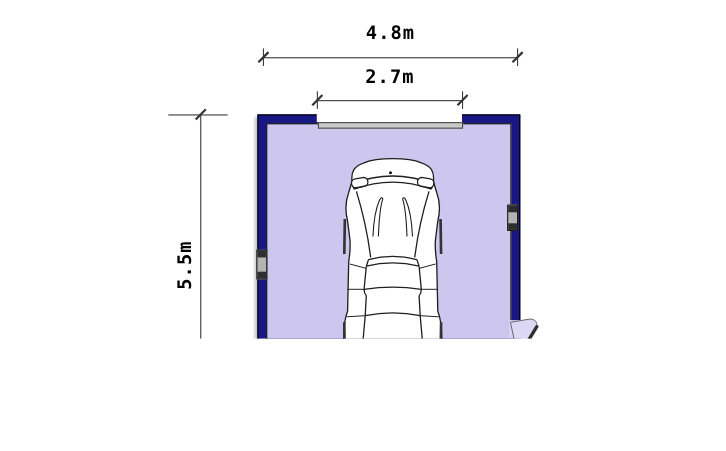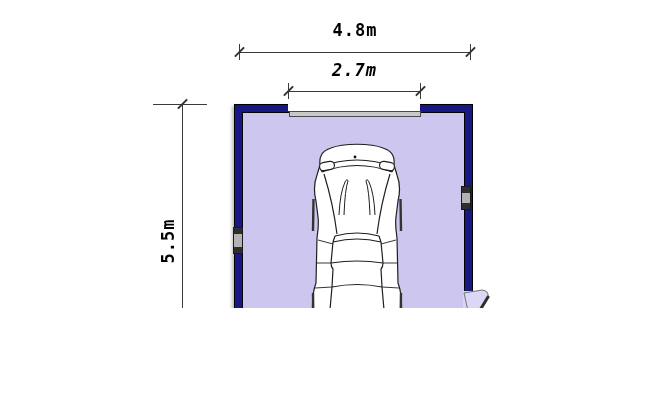--- a/index.html
+++ b/index.html
@@ -56,21 +56,21 @@
   <div>
     <div class="dim-label" style="left:239px; top:20px; width:232px;">4.8m</div>
     <div class="dim-line-h" style="left:239px; top:52px; width:232px;"></div>
     <div class="tick-v" style="left:239px; top:44px;"></div>
     <div class="tick-v" style="left:470px; top:44px;"></div>
     <div class="slash" style="left:233px; top:51px;"></div>
     <div class="slash" style="left:464px; top:51px;"></div>
   </div>
 
   <div>
-    <div class="dim-label" style="left:288px; top:60px; width:133px;font-style:italic;">2.7m</div>
+    <div class="dim-label" style="left:288px; top:60px; width:133px;">2.7m</div>
     <div class="dim-line-h" style="left:288px; top:91px; width:133px;"></div>
     <div class="tick-v" style="left:288px; top:83px;"></div>
     <div class="tick-v" style="left:420px; top:83px;"></div>
     <div class="slash" style="left:282px; top:90px;"></div>
     <div class="slash" style="left:414px; top:90px;"></div>
   </div>
 
   <div>
     <div class="rot-wrap" style="left:138px; top:104px; width:60px; height:274px;">
       <span class="dim-label">5.5m</span>

